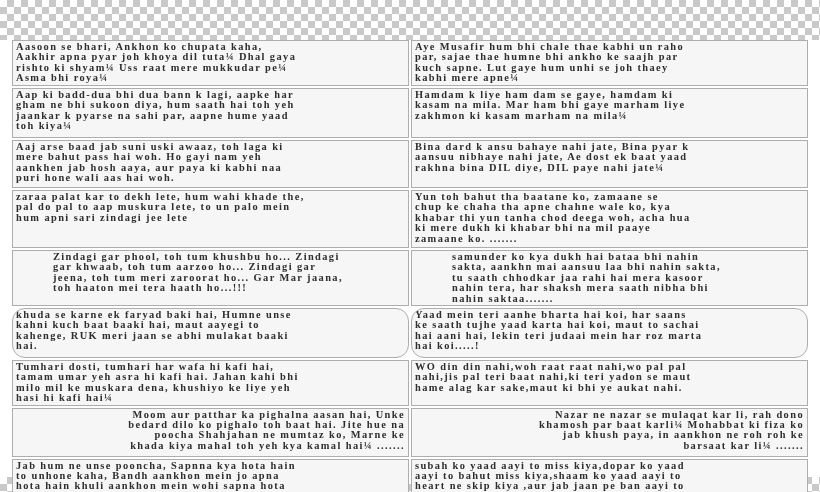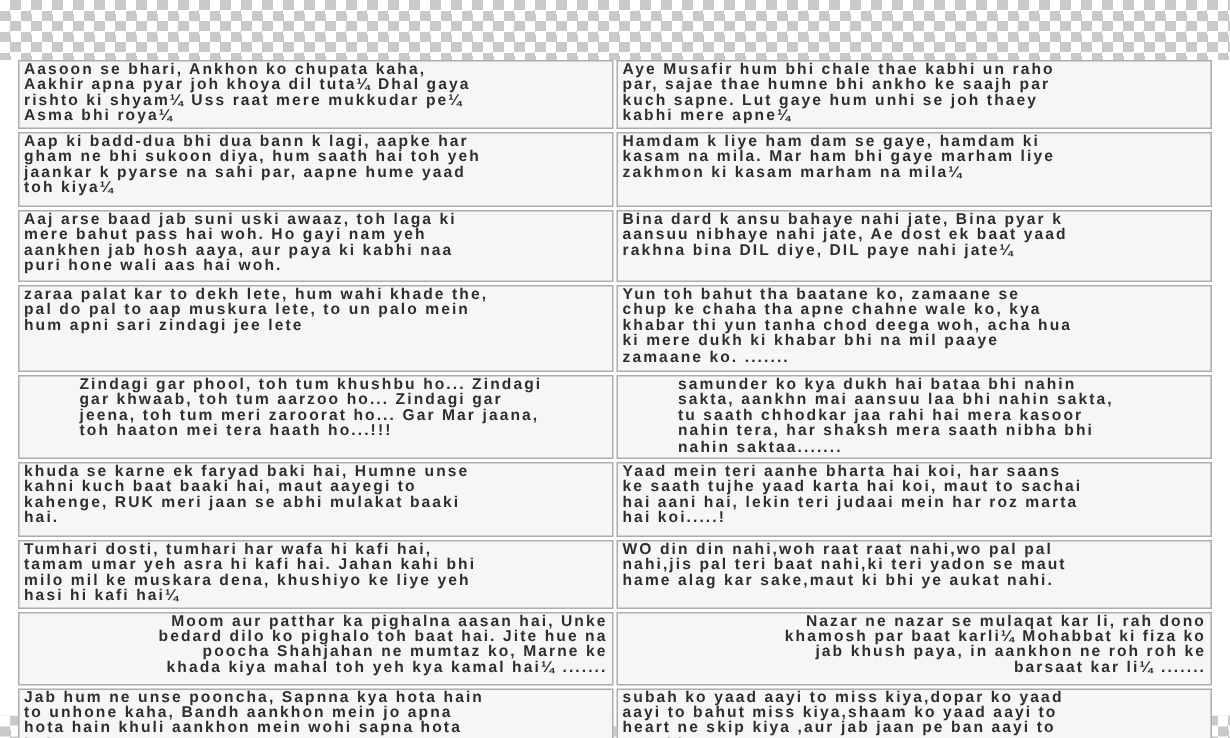--- a/index.html
+++ b/index.html
@@ -39,27 +39,28 @@
     background: #f6f6f6;
     border: 1px solid #adadad;
     padding: 1px 3px;
     color: #2e2e2e;
     font-size: 10.4px;
     font-weight: bold;
     line-height: 10.4px;
     letter-spacing: 1.4px;
     white-space: pre-line;
     overflow: hidden;
+    font-family: Liberation Serif, serif;
   }
   tr:nth-child(1) td { height: 42px; }
   tr:nth-child(2) td { height: 46px; }
   tr:nth-child(3) td { height: 44px; }
   tr:nth-child(4) td { height: 54px; }
   tr:nth-child(5) td { height: 51px; padding-left: 40px; }
-  tr:nth-child(6) td { height: 46px; }
+  tr:nth-child(6) td { height: 46px; border-radius: 13px; }
   tr:nth-child(7) td { height: 41px; }
   tr:nth-child(8) td { height: 45px; text-align: right; }
   tr:nth-child(9) td { height: 38px; }
 </style>
 </head>
 <body>
 
 <div class="checker checker-top"></div>
 <div class="checker checker-bottom"></div>
 

